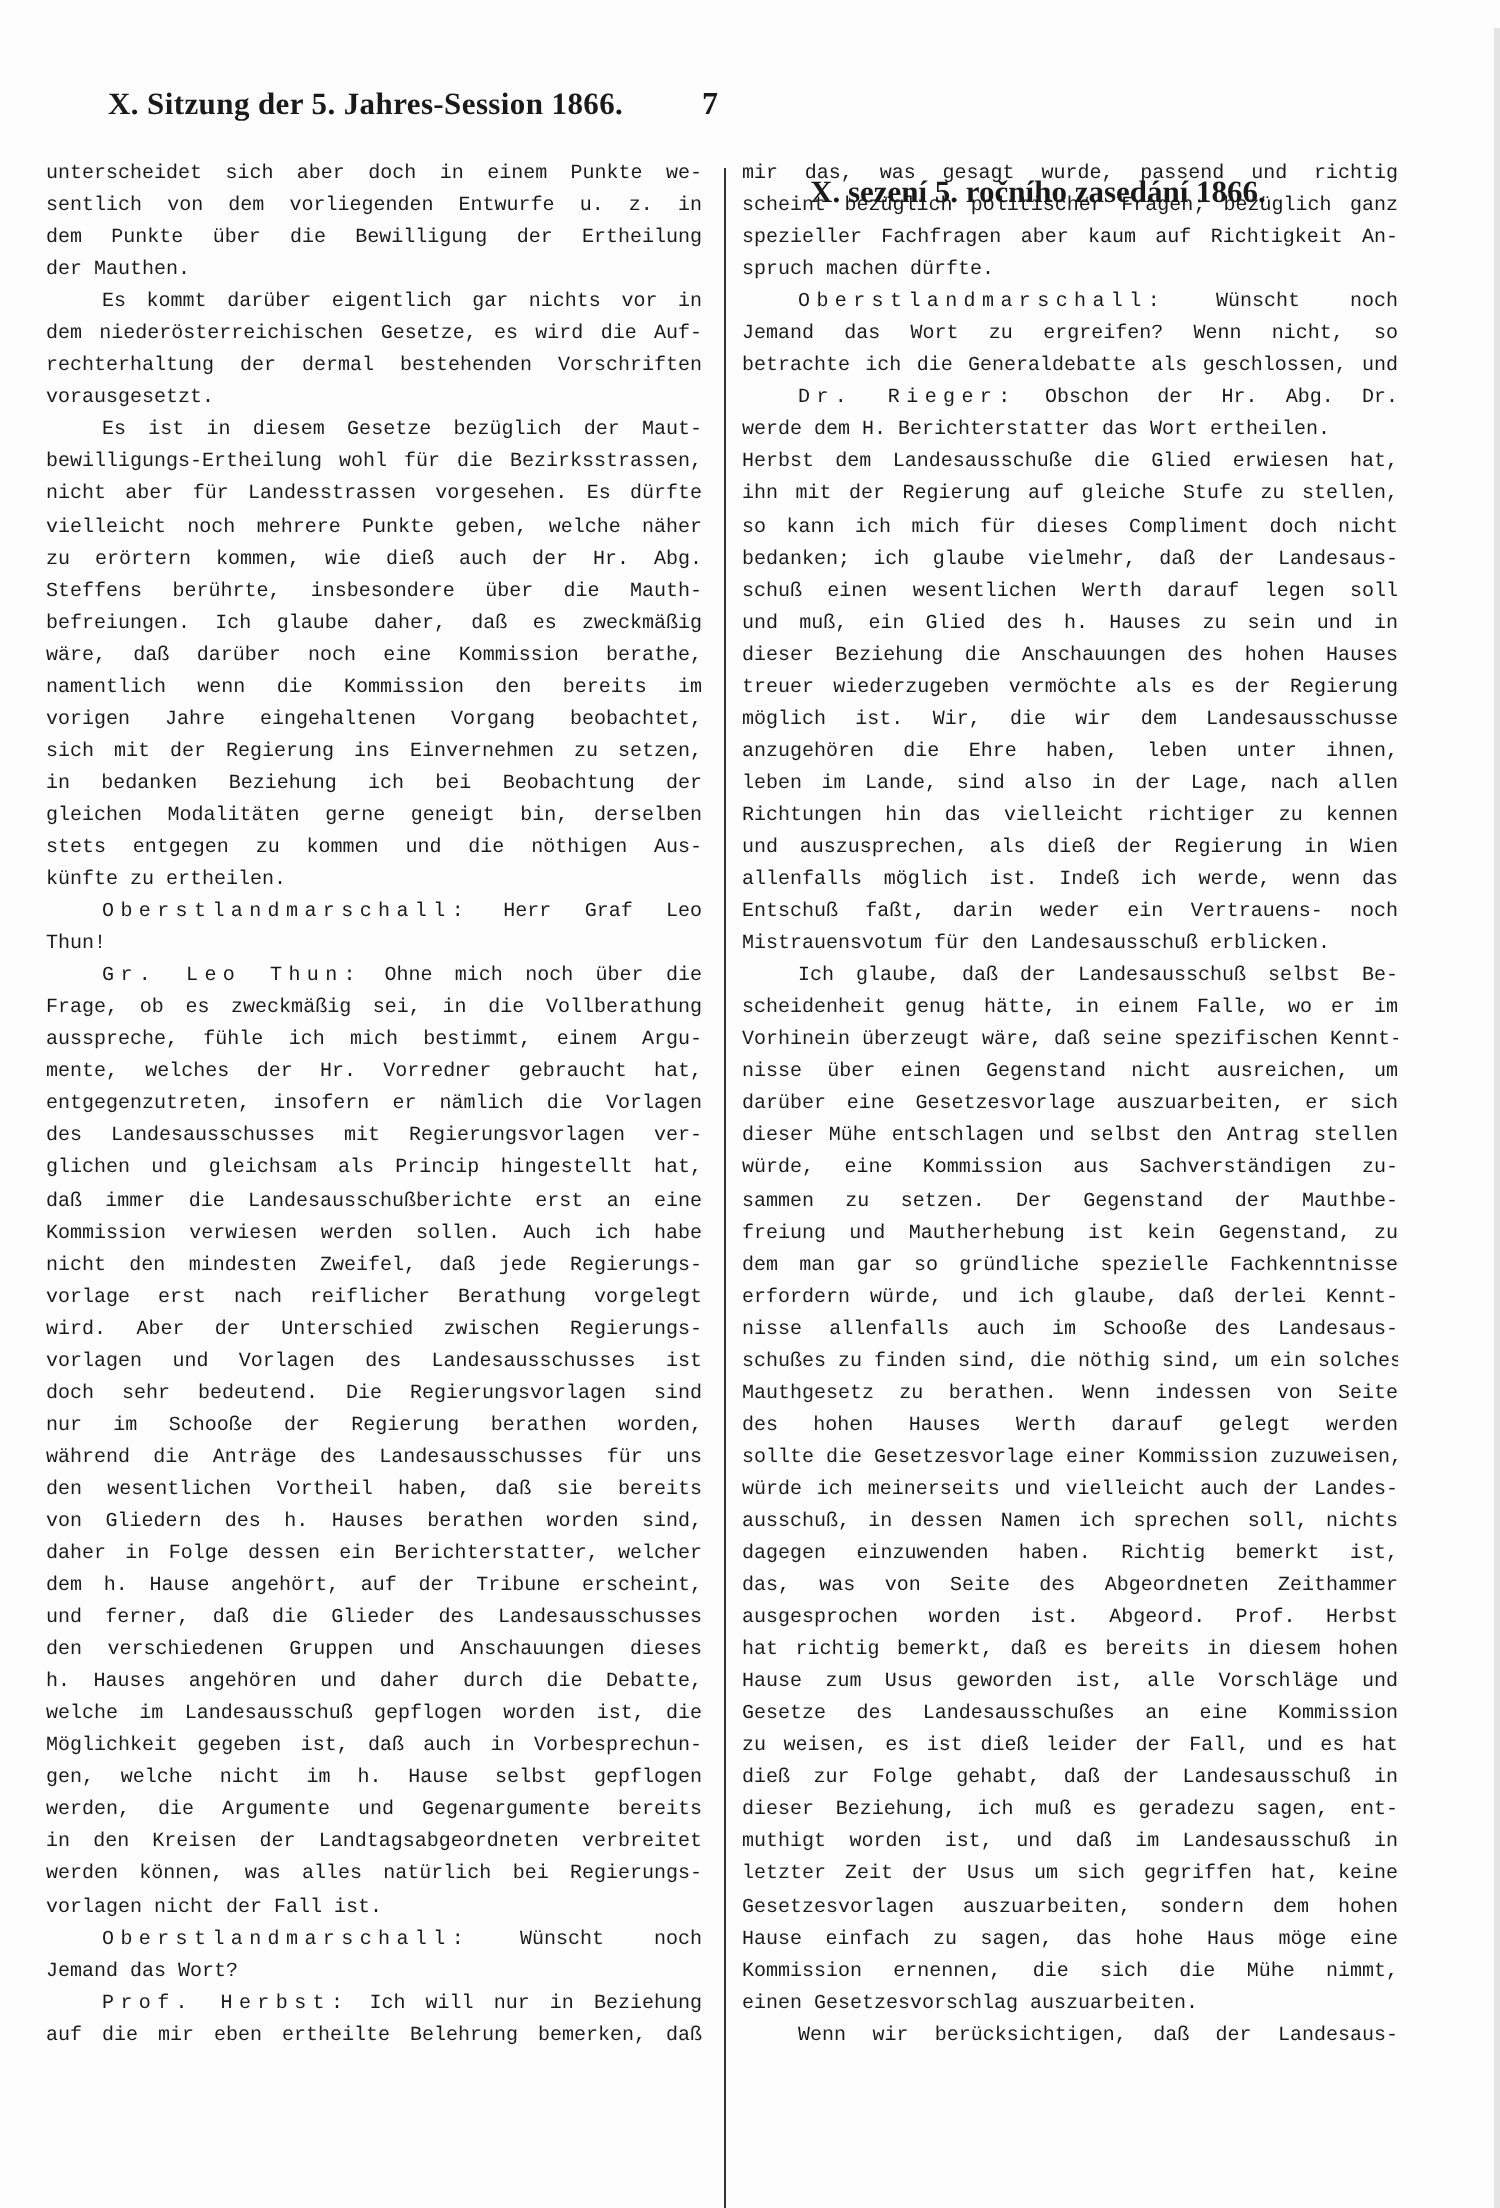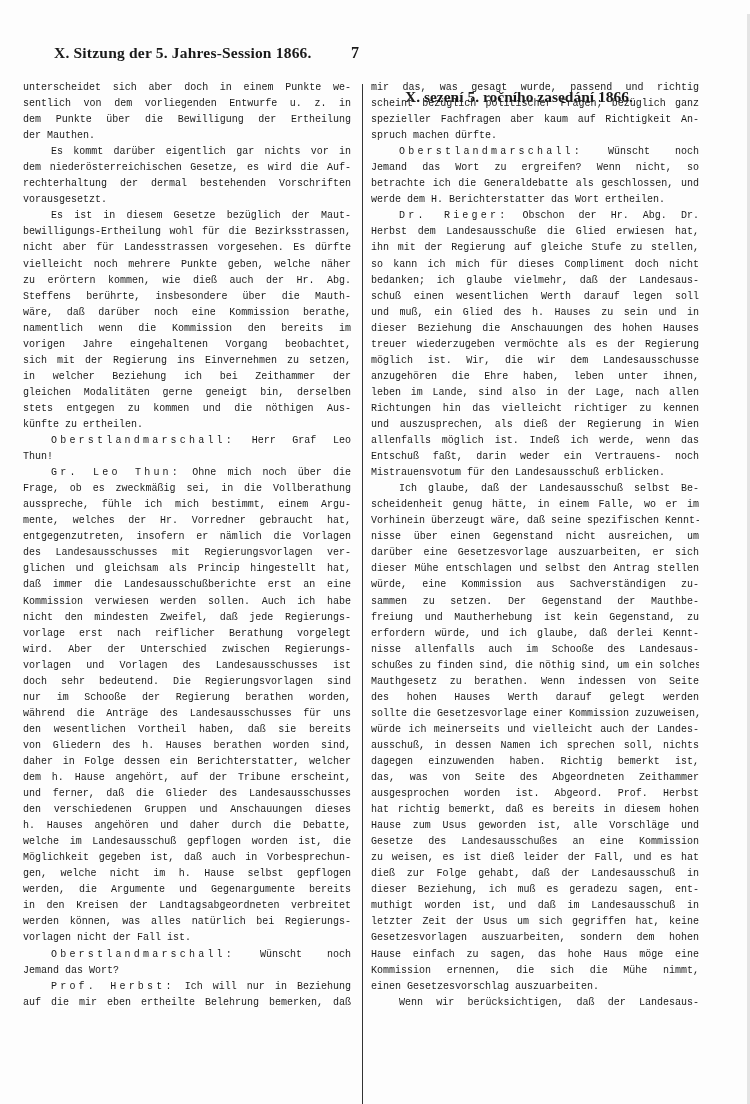--- a/index.html
+++ b/index.html
@@ -57,25 +57,26 @@
       <div class="line indent"><span>Es kommt darüber eigentlich gar nichts vor in</span></div>
       <div class="line"><span>dem niederösterreichischen Gesetze, es wird die Auf-</span></div>
       <div class="line"><span>rechterhaltung der dermal bestehenden Vorschriften</span></div>
       <div class="line last"><span>vorausgesetzt.</span></div>
       <div class="line indent"><span>Es ist in diesem Gesetze bezüglich der Maut-</span></div>
       <div class="line"><span>bewilligungs-Ertheilung wohl für die Bezirksstrassen,</span></div>
       <div class="line"><span>nicht aber für Landesstrassen vorgesehen. Es dürfte</span></div>
       <div class="line"><span>vielleicht noch mehrere Punkte geben, welche näher</span></div>
       <div class="line"><span>zu erörtern kommen, wie dieß auch der Hr. Abg.</span></div>
       <div class="line"><span>Steffens berührte, insbesondere über die Mauth-</span></div>
+      <div class="line"><span>befreiungen. Ich glaube daher, daß es zweckmäßig</span></div>
       <div class="line"><span>wäre, daß darüber noch eine Kommission berathe,</span></div>
       <div class="line"><span>namentlich wenn die Kommission den bereits im</span></div>
       <div class="line"><span>vorigen Jahre eingehaltenen Vorgang beobachtet,</span></div>
       <div class="line"><span>sich mit der Regierung ins Einvernehmen zu setzen,</span></div>
-      <div class="line"><span>in welcher Beziehung ich bei Zeithammer der</span></div>
+      <div class="line"><span>in bedanken Beziehung ich bei Beobachtung der</span></div>
       <div class="line"><span>gleichen Modalitäten gerne geneigt bin, derselben</span></div>
       <div class="line"><span>stets entgegen zu kommen und die nöthigen Aus-</span></div>
       <div class="line last"><span>künfte zu ertheilen.</span></div>
       <div class="line indent"><span class="speaker">Oberstlandmarschall:</span><span> Herr Graf Leo</span></div>
       <div class="line last"><span>Thun!</span></div>
       <div class="line indent"><span class="speaker">Gr. Leo Thun:</span><span> Ohne mich noch über die</span></div>
       <div class="line"><span>Frage, ob es zweckmäßig sei, in die Vollberathung</span></div>
       <div class="line"><span>ausspreche, fühle ich mich bestimmt, einem Argu-</span></div>
       <div class="line"><span>mente, welches der Hr. Vorredner gebraucht hat,</span></div>
       <div class="line"><span>entgegenzutreten, insofern er nämlich die Vorlagen</span></div>
@@ -111,22 +112,22 @@
     </div>
   <div class="divider"></div>
   <div class="col col-right" id="col-right">
       <div class="line"><span>mir das, was gesagt wurde, passend und richtig</span></div>
       <div class="line"><span>scheint bezüglich politischer Fragen; bezüglich ganz</span></div>
       <div class="line"><span>spezieller Fachfragen aber kaum auf Richtigkeit An-</span></div>
       <div class="line last"><span>spruch machen dürfte.</span></div>
       <div class="line indent"><span class="speaker">Oberstlandmarschall:</span><span> Wünscht noch</span></div>
       <div class="line"><span>Jemand das Wort zu ergreifen? Wenn nicht, so</span></div>
       <div class="line"><span>betrachte ich die Generaldebatte als geschlossen, und</span></div>
+      <div class="line indent"><span class="speaker">Dr. Rieger:</span><span> Obschon der Hr. Abg. Dr.</span></div>
       <div class="line last"><span>werde dem H. Berichterstatter das Wort ertheilen.</span></div>
-      <div class="line indent"><span class="speaker">Dr. Rieger:</span><span> Obschon der Hr. Abg. Dr.</span></div>
       <div class="line"><span>Herbst dem Landesausschuße die Glied erwiesen hat,</span></div>
       <div class="line"><span>ihn mit der Regierung auf gleiche Stufe zu stellen,</span></div>
       <div class="line"><span>so kann ich mich für dieses Compliment doch nicht</span></div>
       <div class="line"><span>bedanken; ich glaube vielmehr, daß der Landesaus-</span></div>
       <div class="line"><span>schuß einen wesentlichen Werth darauf legen soll</span></div>
       <div class="line"><span>und muß, ein Glied des h. Hauses zu sein und in</span></div>
       <div class="line"><span>dieser Beziehung die Anschauungen des hohen Hauses</span></div>
       <div class="line"><span>treuer wiederzugeben vermöchte als es der Regierung</span></div>
       <div class="line"><span>möglich ist. Wir, die wir dem Landesausschusse</span></div>
       <div class="line"><span>anzugehören die Ehre haben, leben unter ihnen,</span></div>
@@ -138,20 +139,21 @@
       <div class="line last"><span>Mistrauensvotum für den Landesausschuß erblicken.</span></div>
       <div class="line indent"><span>Ich glaube, daß der Landesausschuß selbst Be-</span></div>
       <div class="line"><span>scheidenheit genug hätte, in einem Falle, wo er im</span></div>
       <div class="line"><span>Vorhinein überzeugt wäre, daß seine spezifischen Kennt-</span></div>
       <div class="line"><span>nisse über einen Gegenstand nicht ausreichen, um</span></div>
       <div class="line"><span>darüber eine Gesetzesvorlage auszuarbeiten, er sich</span></div>
       <div class="line"><span>dieser Mühe entschlagen und selbst den Antrag stellen</span></div>
       <div class="line"><span>würde, eine Kommission aus Sachverständigen zu-</span></div>
       <div class="line"><span>sammen zu setzen. Der Gegenstand der Mauthbe-</span></div>
       <div class="line"><span>freiung und Mautherhebung ist kein Gegenstand, zu</span></div>
+      <div class="line"><span>dem man gar so gründliche spezielle Fachkenntnisse</span></div>
       <div class="line"><span>erfordern würde, und ich glaube, daß derlei Kennt-</span></div>
       <div class="line"><span>nisse allenfalls auch im Schooße des Landesaus-</span></div>
       <div class="line"><span>schußes zu finden sind, die nöthig sind, um ein solches</span></div>
       <div class="line"><span>Mauthgesetz zu berathen. Wenn indessen von Seite</span></div>
       <div class="line"><span>des hohen Hauses Werth darauf gelegt werden</span></div>
       <div class="line"><span>sollte die Gesetzesvorlage einer Kommission zuzuweisen,</span></div>
       <div class="line"><span>würde ich meinerseits und vielleicht auch der Landes-</span></div>
       <div class="line"><span>ausschuß, in dessen Namen ich sprechen soll, nichts</span></div>
       <div class="line"><span>dagegen einzuwenden haben. Richtig bemerkt ist,</span></div>
       <div class="line"><span>das, was von Seite des Abgeordneten Zeithammer</span></div>

